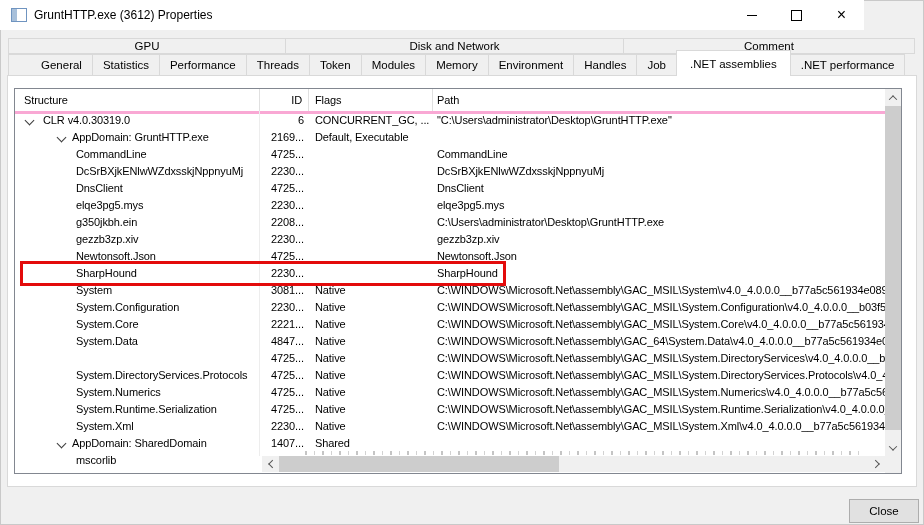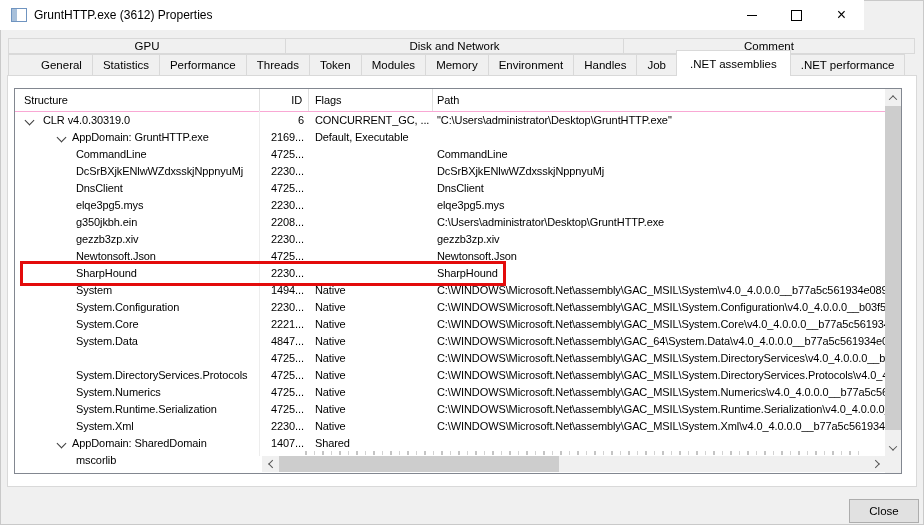--- a/index.html
+++ b/index.html
@@ -25,21 +25,21 @@
   .tab2{box-sizing:border-box;height:22px;border:1px solid #d9d9d9;margin-left:-1px;background:#f0f0f0;
     font-size:11.5px;display:flex;align-items:center;padding:0 10px;white-space:nowrap;}
   .tab2:first-child{margin-left:0;padding-left:32px;}
   .tab2.selected{height:26px;background:#fff;border-bottom:none;z-index:4;padding:0 13px;}
   
   #tab-page{position:absolute;left:7px;top:75px;width:910px;height:412px;background:#fff;
     border:1px solid #d9d9d9;box-sizing:border-box;z-index:1;}
   
   #list{position:absolute;left:14px;top:88px;width:888px;height:386px;background:#fff;
     border:1px solid #828790;box-sizing:border-box;z-index:2;font-size:11px;letter-spacing:-0.1px;}
-  #hdr{position:absolute;left:0;top:0;width:886px;height:22px;background:#fff;border-bottom:1px solid #f9a8d4;}
+  #hdr{position:absolute;left:0;top:0;width:886px;height:22px;background:#fff;border-bottom:3px solid #f9a8d4;}
   .hcell{position:absolute;top:0;height:22px;line-height:22px;overflow:hidden;white-space:nowrap;}
   #h-structure{left:9px;width:230px;}
   #h-id{left:244px;width:43px;text-align:right;}
   #h-flags{left:300px;width:112px;}
   #h-path{left:422px;width:300px;}
   .hdiv{position:absolute;top:0;width:1px;height:22px;background:#e0e0e0;}
   #coldiv-long{position:absolute;left:244px;top:22px;width:1px;height:345px;background:#ededed;}
   #rows{position:absolute;left:0;top:23px;width:886px;height:361px;overflow:hidden;}
   .trow{position:relative;width:886px;height:17px;line-height:17px;}
   .cell{position:absolute;top:0;height:17px;overflow:hidden;white-space:nowrap;}
@@ -185,21 +185,21 @@
           <div class="cell c-path">Newtonsoft.Json</div>
         </div>
         <div class="trow">
           <div class="cell c-str lvl2">SharpHound</div>
           <div class="cell c-id">2230...</div>
           <div class="cell c-flags"></div>
           <div class="cell c-path">SharpHound</div>
         </div>
         <div class="trow">
           <div class="cell c-str lvl2">System</div>
-          <div class="cell c-id">1494...</div>
+          <div class="cell c-id">3081...</div>
           <div class="cell c-flags">Native</div>
           <div class="cell c-path">C:\WINDOWS\Microsoft.Net\assembly\GAC_MSIL\System\v4.0_4.0.0.0__b77a5c561934e089</div>
         </div>
         <div class="trow">
           <div class="cell c-str lvl2">System.Configuration</div>
           <div class="cell c-id">2230...</div>
           <div class="cell c-flags">Native</div>
           <div class="cell c-path">C:\WINDOWS\Microsoft.Net\assembly\GAC_MSIL\System.Configuration\v4.0_4.0.0.0__b03f5</div>
         </div>
         <div class="trow">

